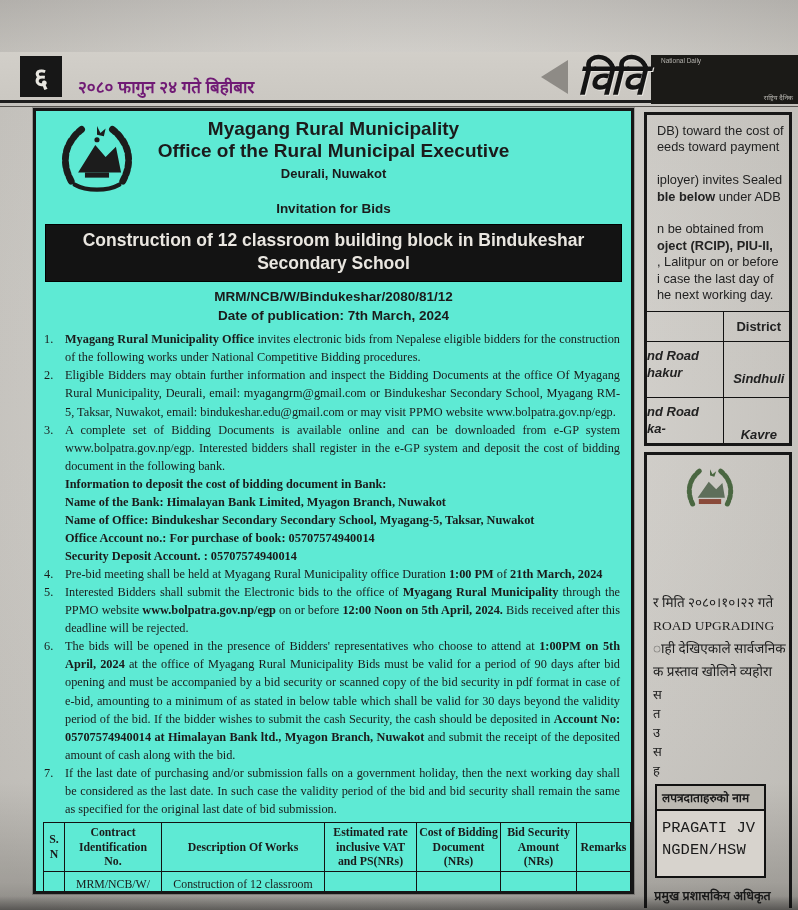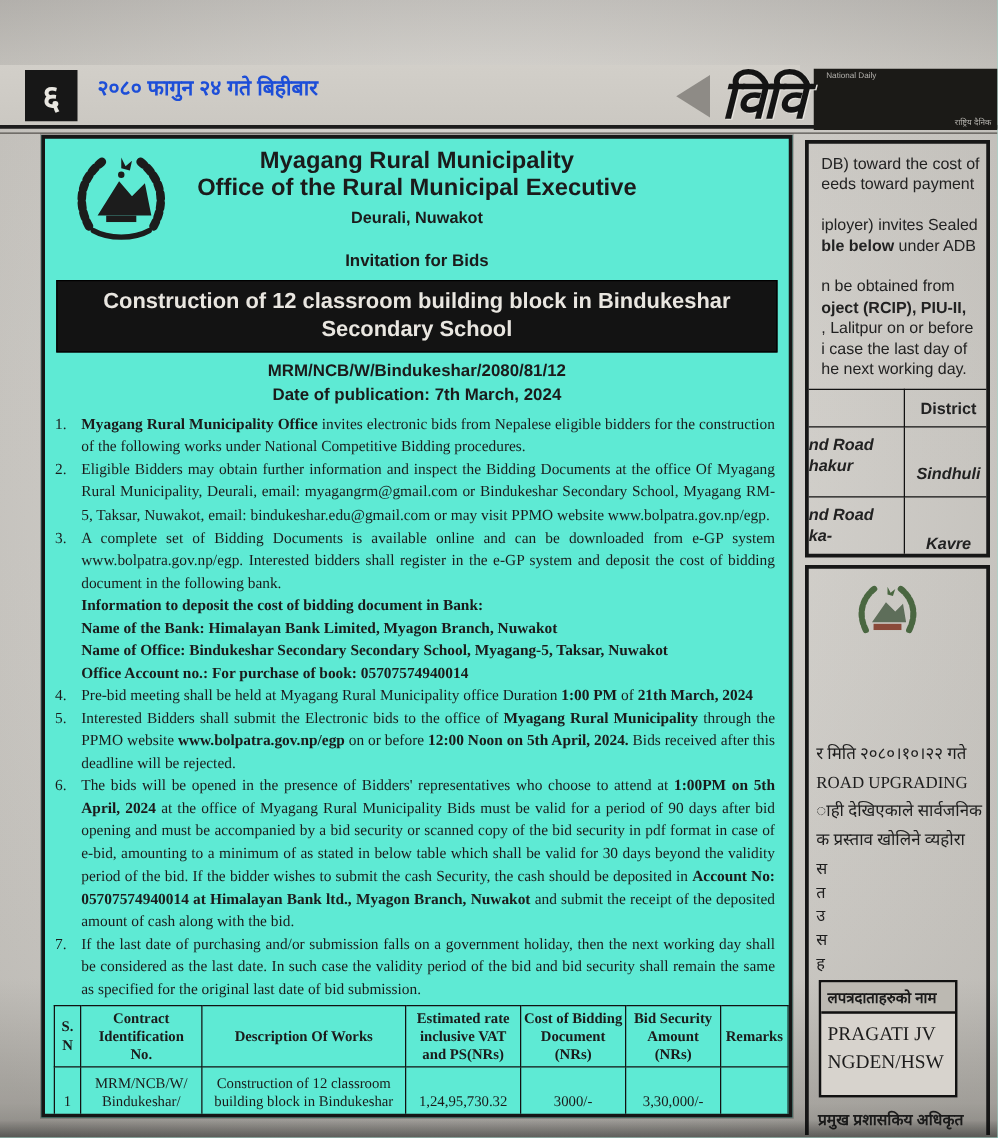--- a/index.html
+++ b/index.html
@@ -14,21 +14,21 @@
     color:#1b1b1b;
   }
   .b { font-weight:bold; }
 
   
   .topstrip { position:absolute; left:0; top:52px; width:640px; height:48px;
     background:linear-gradient(180deg,#d2cfc9,#cbc8c2); }
   .pagenum { position:absolute; left:20px; top:56px; width:42px; height:41px;
     background:#171717; color:#e9e7e1; font-size:27px; font-weight:bold;
     display:flex; align-items:center; justify-content:center; }
-  .dateline { position:absolute; left:78px; top:58px; font-size:17px; font-weight:bold; color:#1d4ed8; }
+  .dateline { position:absolute; left:78px; top:75px; font-size:17px; font-weight:bold; color:#701a75; }
   .rule-a { position:absolute; left:0; top:100px; width:798px; height:3px; background:#1d1d1d; }
   .rule-b { position:absolute; left:0; top:106px; width:798px; height:1px; background:#55524e; }
 
   
   .mast-arrow { position:absolute; left:541px; top:60px; width:0; height:0;
     border-right:27px solid #8e8b86; border-top:17px solid transparent; border-bottom:17px solid transparent; }
   .mast-prefix { position:absolute; left:577px; top:48px; z-index:3;
     font-family:"Liberation Serif", serif; font-style:italic; font-weight:bold;
     font-size:43px; color:#141414; text-shadow:1px 1px 0 #e5e3de; letter-spacing:-2px; }
   .mast-box { position:absolute; left:651px; top:55px; width:147px; height:49px; z-index:2;
@@ -81,21 +81,21 @@
 
   .side-bot { position:absolute; left:644px; top:452px; width:148px; height:456px;
     border:3px solid #171717; border-bottom:none; padding:6px 17px 0 6px; overflow:hidden; }
   .emblem2 { display:block; margin:2px auto 0 26px; width:62px; height:56px; }
   .side-np { margin-top:72px; font-family:"Liberation Serif", serif;
     font-size:13.5px; line-height:23px; white-space:nowrap; color:#1d1d1d; }
   .vchars { margin-top:2px; font-size:13px; line-height:19px; color:#1d1d1d; }
   .bidders { border:2.5px solid #111; margin:4px 6px 0 2px; background:#d7d3cd; }
   .bidders-hd { background:#bcb9b2; border-bottom:2px solid #111; font-size:12px;
     font-weight:bold; padding:3px 5px; }
-  .bidders-names { font-family:Liberation Serif, serif; font-size:15.5px;
+  .bidders-names { font-family:Liberation Mono, monospace; font-size:15.5px;
     line-height:1.45; padding:6px 5px 14px 5px; }
   .sig { text-align:center; font-weight:bold; font-size:12.5px; margin-top:9px; }
 
   .bottom-shadow { position:absolute; left:0; bottom:0; width:798px; height:14px;
     background:linear-gradient(180deg, rgba(0,0,0,0), rgba(0,0,0,.35)); }
 </style>
 </head>
 <body>
 
 <div class="topstrip"></div>
@@ -157,20 +157,24 @@
       <span class="item-num"></span>
       <span class="item-text"><span class="b">Name of the Bank: Himalayan Bank Limited, Myagon Branch, Nuwakot</span></span>
     </div>
       <div class="item">
       <span class="item-num"></span>
       <span class="item-text"><span class="b">Name of Office: Bindukeshar Secondary Secondary School, Myagang-5, Taksar, Nuwakot</span></span>
     </div>
       <div class="item">
       <span class="item-num"></span>
       <span class="item-text"><span class="b">Office Account no.: For purchase of book: 05707574940014</span></span>
+    </div>
+      <div class="item">
+      <span class="item-num"></span>
+      <span class="item-text"><span class="b">Security Deposit Account. : 05707574940014</span></span>
     </div>
       <div class="item">
       <span class="item-num">4.</span>
       <span class="item-text"><span>Pre-bid meeting shall be held at Myagang Rural Municipality office Duration </span><span class="b">1:00 PM</span><span> of </span><span class="b">21th March, 2024</span></span>
     </div>
       <div class="item">
       <span class="item-num">5.</span>
       <span class="item-text"><span>Interested Bidders shall submit the Electronic bids to the office of </span><span class="b">Myagang Rural Municipality</span><span> through the PPMO website </span><span class="b">www.bolpatra.gov.np/egp</span><span> on or before </span><span class="b">12:00 Noon on 5th April, 2024.</span><span> Bids received after this deadline will be rejected.</span></span>
     </div>
       <div class="item">

